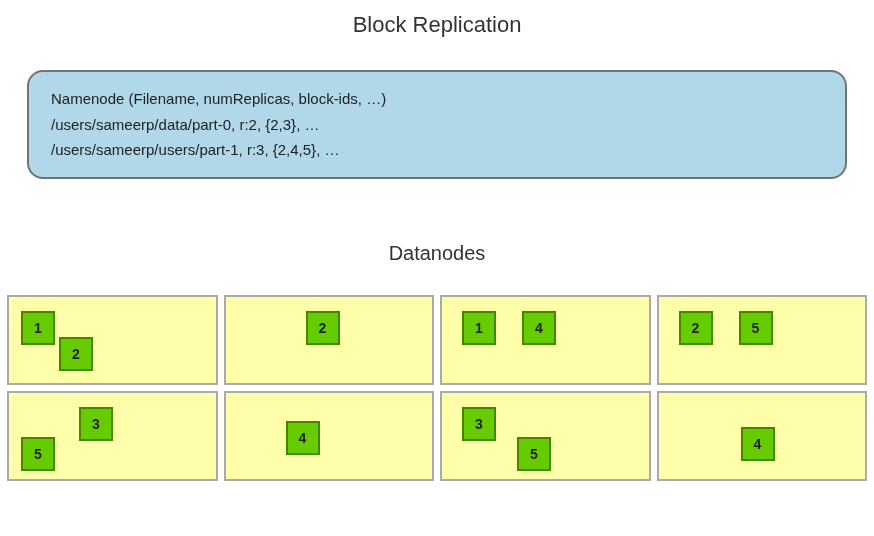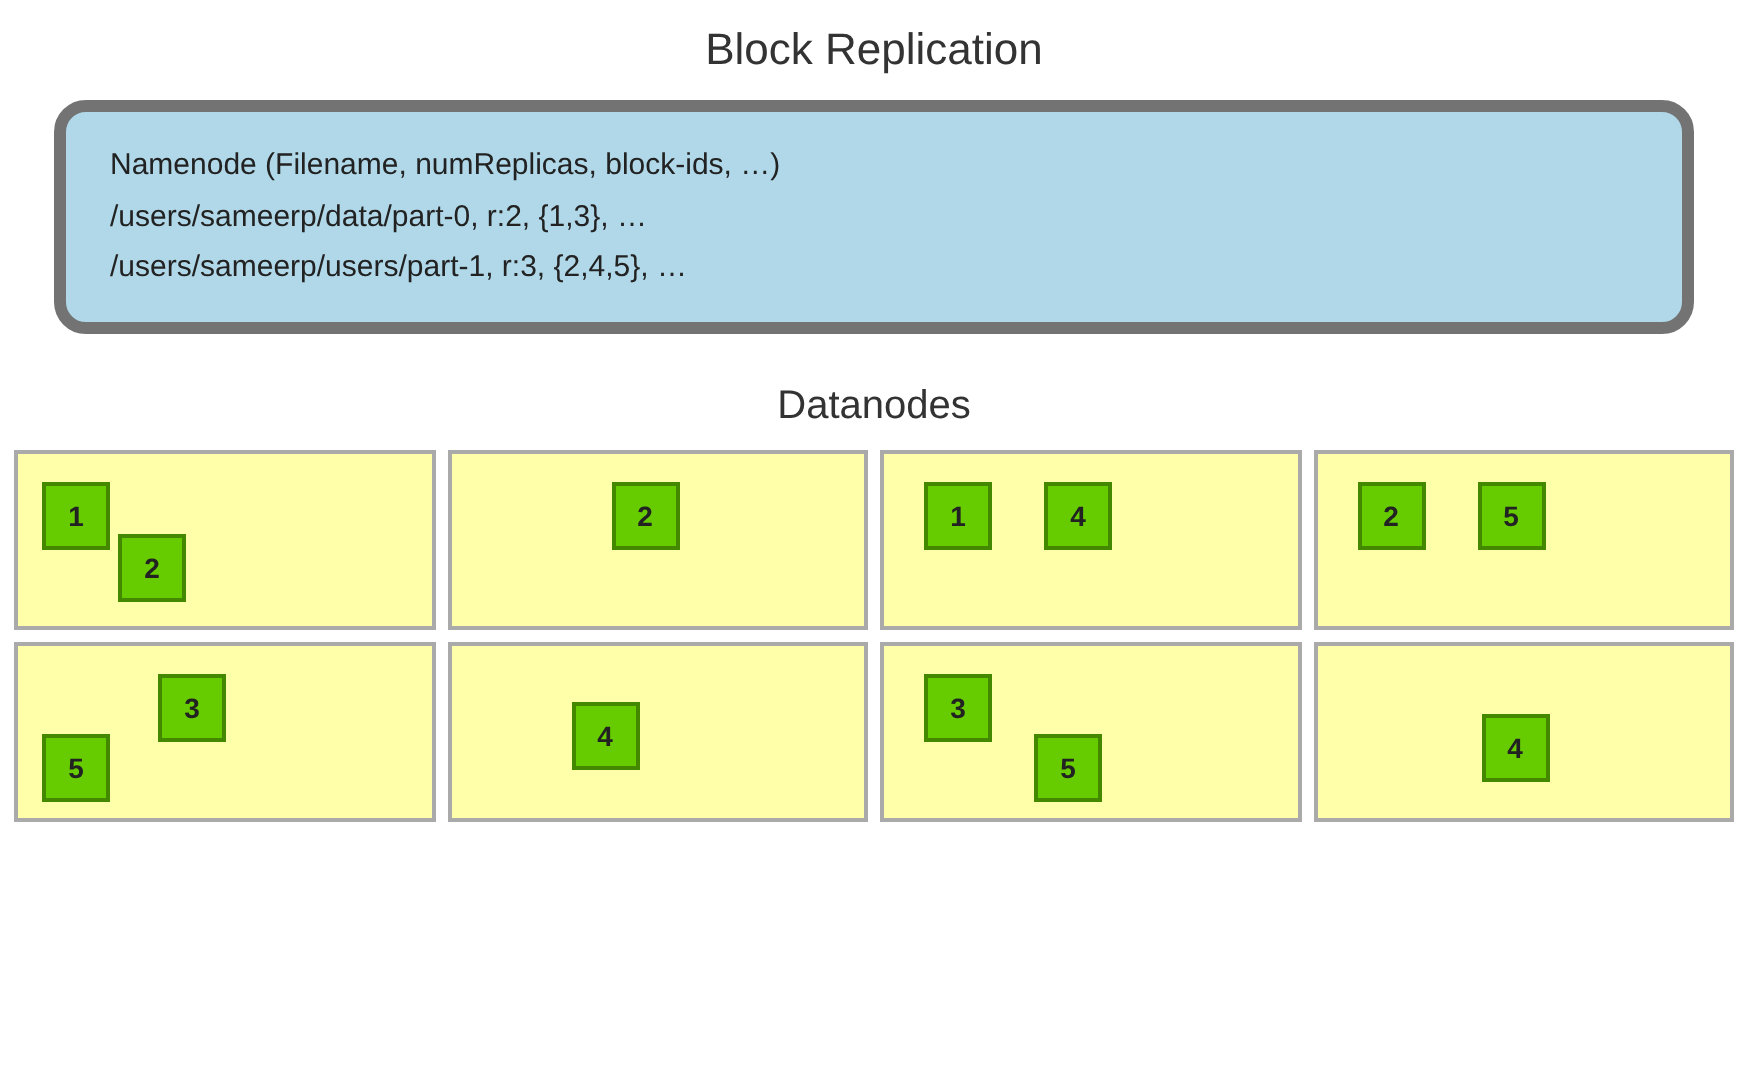--- a/index.html
+++ b/index.html
@@ -10,36 +10,38 @@
       font-family: Arial, sans-serif;
       overflow: hidden;
     }
     .page {
       width: 874px;
       height: 472px;
       display: flex;
       flex-direction: column;
       align-items: center;
       padding: 8px 12px;
+      gap: 20px;
     }
     .title {
       font-size: 22px;
       color: #333;
       margin-bottom: 12px;
       margin-top: 4px;
     }
     .namenode-box {
       background: #b0d8e8;
-      border: 6px solid #737373;
+      border: 2px solid #737373;
       border-radius: 16px;
       padding: 14px 22px;
       width: 820px;
       font-size: 15px;
       line-height: 1.7;
       color: #222;
+      margin-bottom: 18px;
     }
     .datanodes-label {
       font-size: 20px;
       color: #333;
       margin-bottom: 10px;
       margin-top: 25px;
     }
     .datanode-grid {
       display: grid;
       grid-template-columns: repeat(4, 1fr);
@@ -72,21 +74,21 @@
     }
   </style>
 </head>
 <body>
 
 <div class="page">
   <div class="title">Block Replication</div>
 
   <div class="namenode-box">
     <div>Namenode (Filename, numReplicas, block-ids, …)</div>
-    <div>/users/sameerp/data/part-0, r:2, {1,3}, …</div>
+    <div>/users/sameerp/data/part-0, r:2, {2,3}, …</div>
     <div>/users/sameerp/users/part-1, r:3, {2,4,5}, …</div>
   </div>
 
   <div class="datanodes-label">Datanodes</div>
 
   <div class="datanode-grid" id="datanode-grid">
   <div class="datanode-cell">
         <div class="block" style="top: 14px; left: 12px;">1</div>
         <div class="block" style="top: 40px; left: 50px;">2</div>
       </div>

